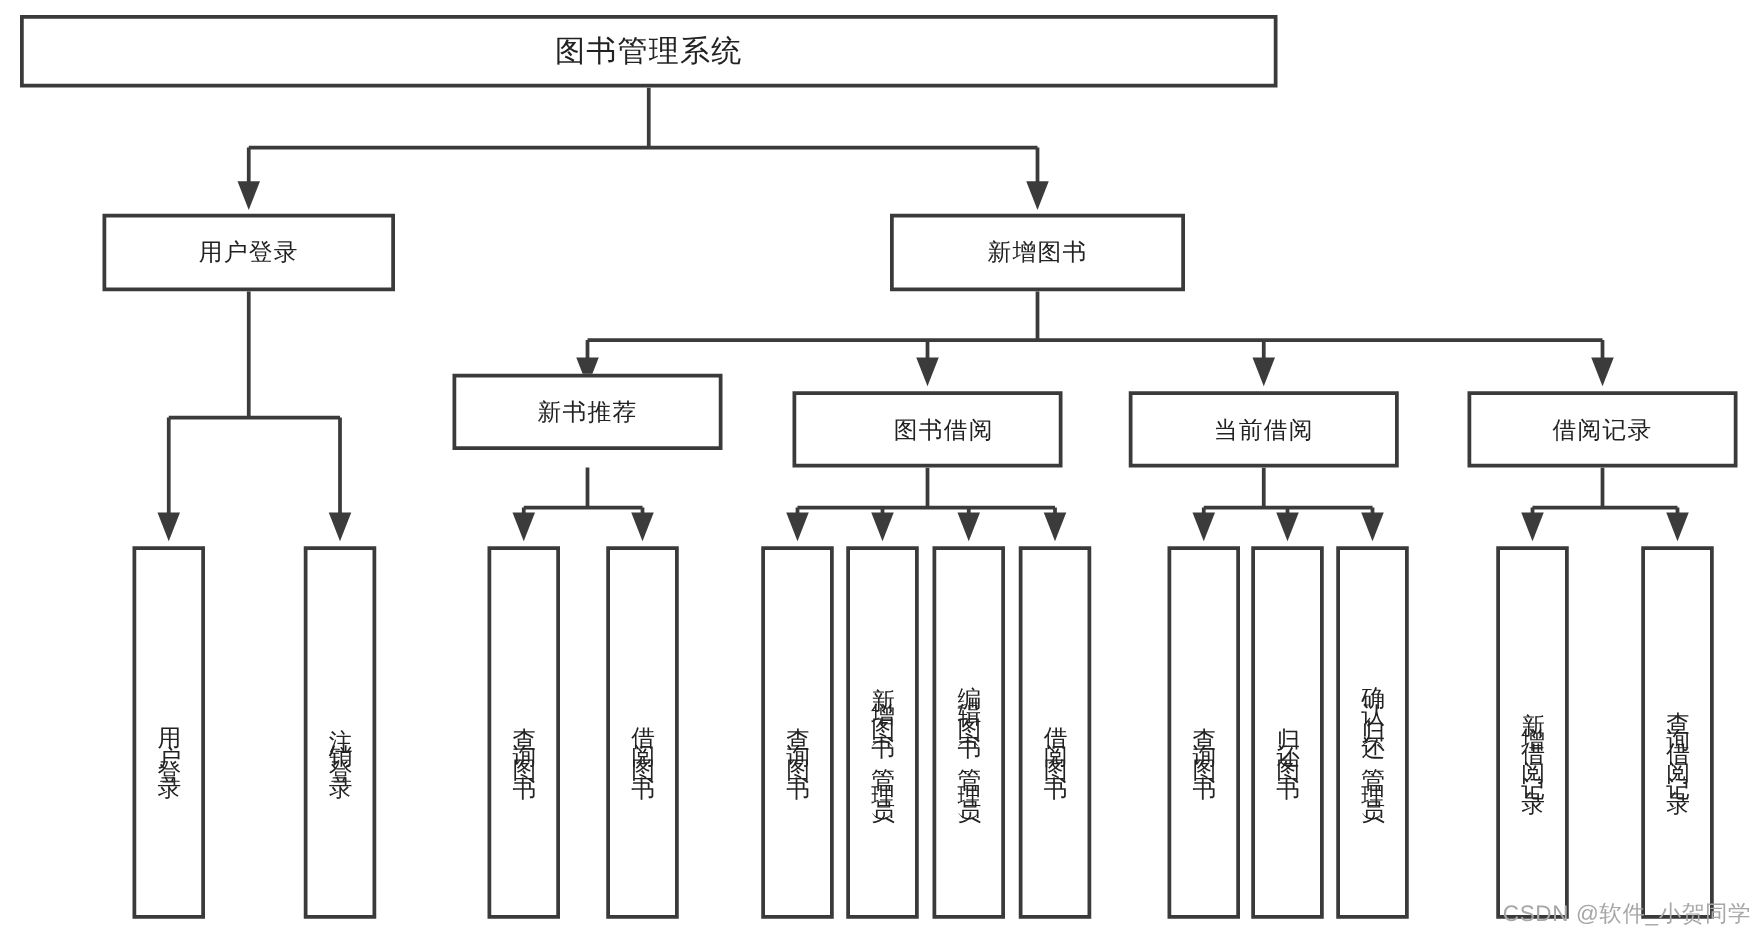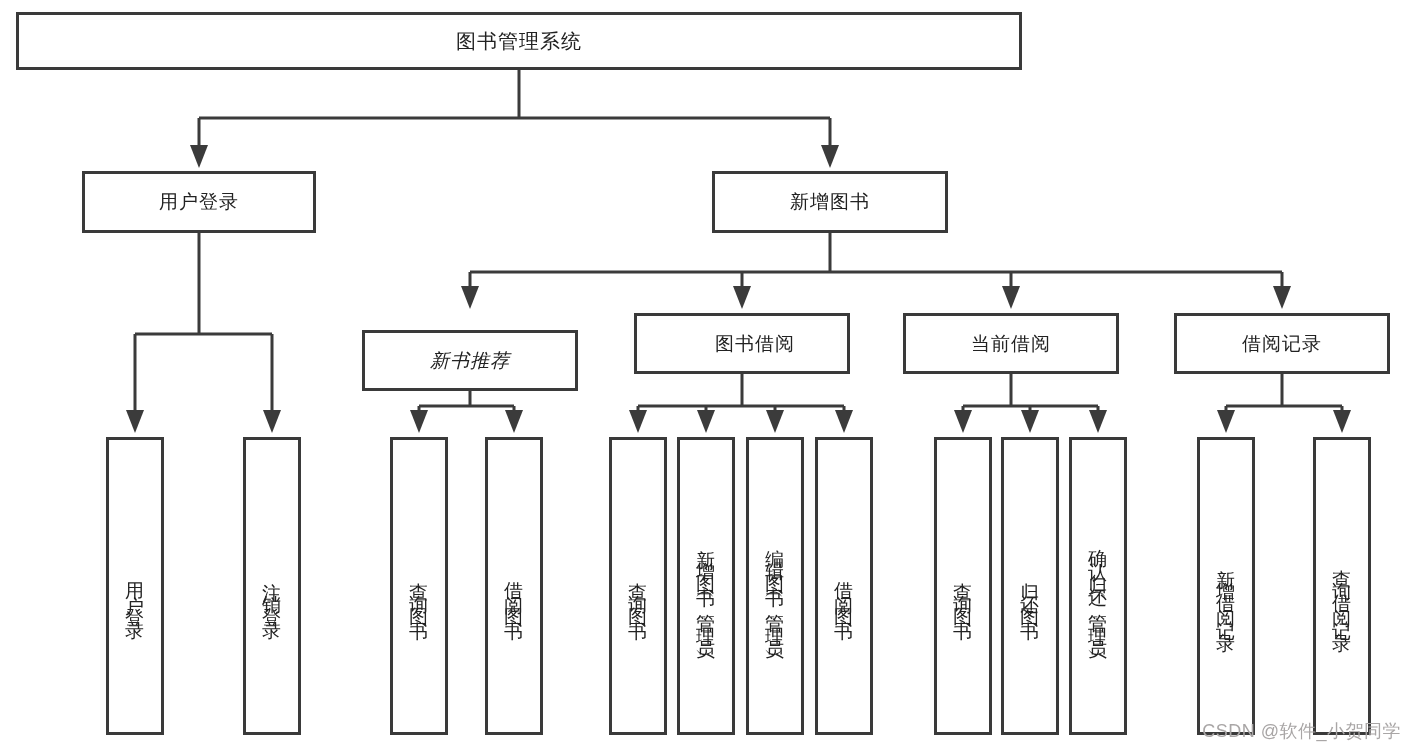--- a/index.html
+++ b/index.html
@@ -8,21 +8,21 @@
     font-family:"Liberation Sans","DejaVu Sans",sans-serif; overflow:hidden;
   }
   #wires { position:absolute; left:0; top:0; width:1405px; height:747px; }
   #wires path { stroke:#3b3b3b; stroke-width:3; fill:none; }
   #wires polygon { fill:#3b3b3b; stroke:none; }
   .hbox {
     position:absolute; box-sizing:border-box; background:#ffffff;
     border:3px solid #3a3a3a; display:flex; align-items:center; justify-content:center;
     color:#222222; font-size:19px; letter-spacing:1px; white-space:nowrap;
   }
-  .hbox.root { font-size:20px; }
+  .hbox.root { font-size:24px; }
   .vbox {
     position:absolute; box-sizing:border-box; background:#ffffff;
     border:3px solid #3a3a3a; width:58px; height:298px; top:437px;
     display:flex; align-items:center; justify-content:center; color:#222222;
   }
   .vbox .vtext {
     writing-mode:vertical-rl; text-orientation:mixed;
     font-size:19px; letter-spacing:13px; margin-bottom:-13px;
     color:#222222; line-height:1;
   }
@@ -77,21 +77,21 @@
       <polygon points="1217,410 1235,410 1226,433"></polygon>
       <polygon points="1333,410 1351,410 1342,433"></polygon>
     </g>
   </svg>
 
   <div class="hbox root" style="left:16px; top:12px; width:1006px; height:58px;">图书管理系统</div>
 
   <div class="hbox" style="left:82px; top:171px; width:234px; height:62px;">用户登录</div>
   <div class="hbox" style="left:712px; top:171px; width:236px; height:62px;">新增图书</div>
 
-  <div class="hbox" style="left:362px; top:330px; width:216px; height:61px;font-style:italic;">新书推荐</div>
+  <div class="hbox" style="left:362px; top:299px; width:216px; height:61px;">新书推荐</div>
   <div class="hbox" style="left:634px; top:313px; width:216px; height:61px;padding-left:26px;">图书借阅</div>
   <div class="hbox" style="left:903px; top:313px; width:216px; height:61px;text-align:center;">当前借阅</div>
   <div class="hbox" style="left:1174px; top:313px; width:216px; height:61px;">借阅记录</div>
 
   <div class="vbox" style="left:106px;">
     <span class="vtext">用户登录</span>
   </div>
   <div class="vbox" style="left:243px;">
     <span class="vtext">注销登录</span>
   </div>

